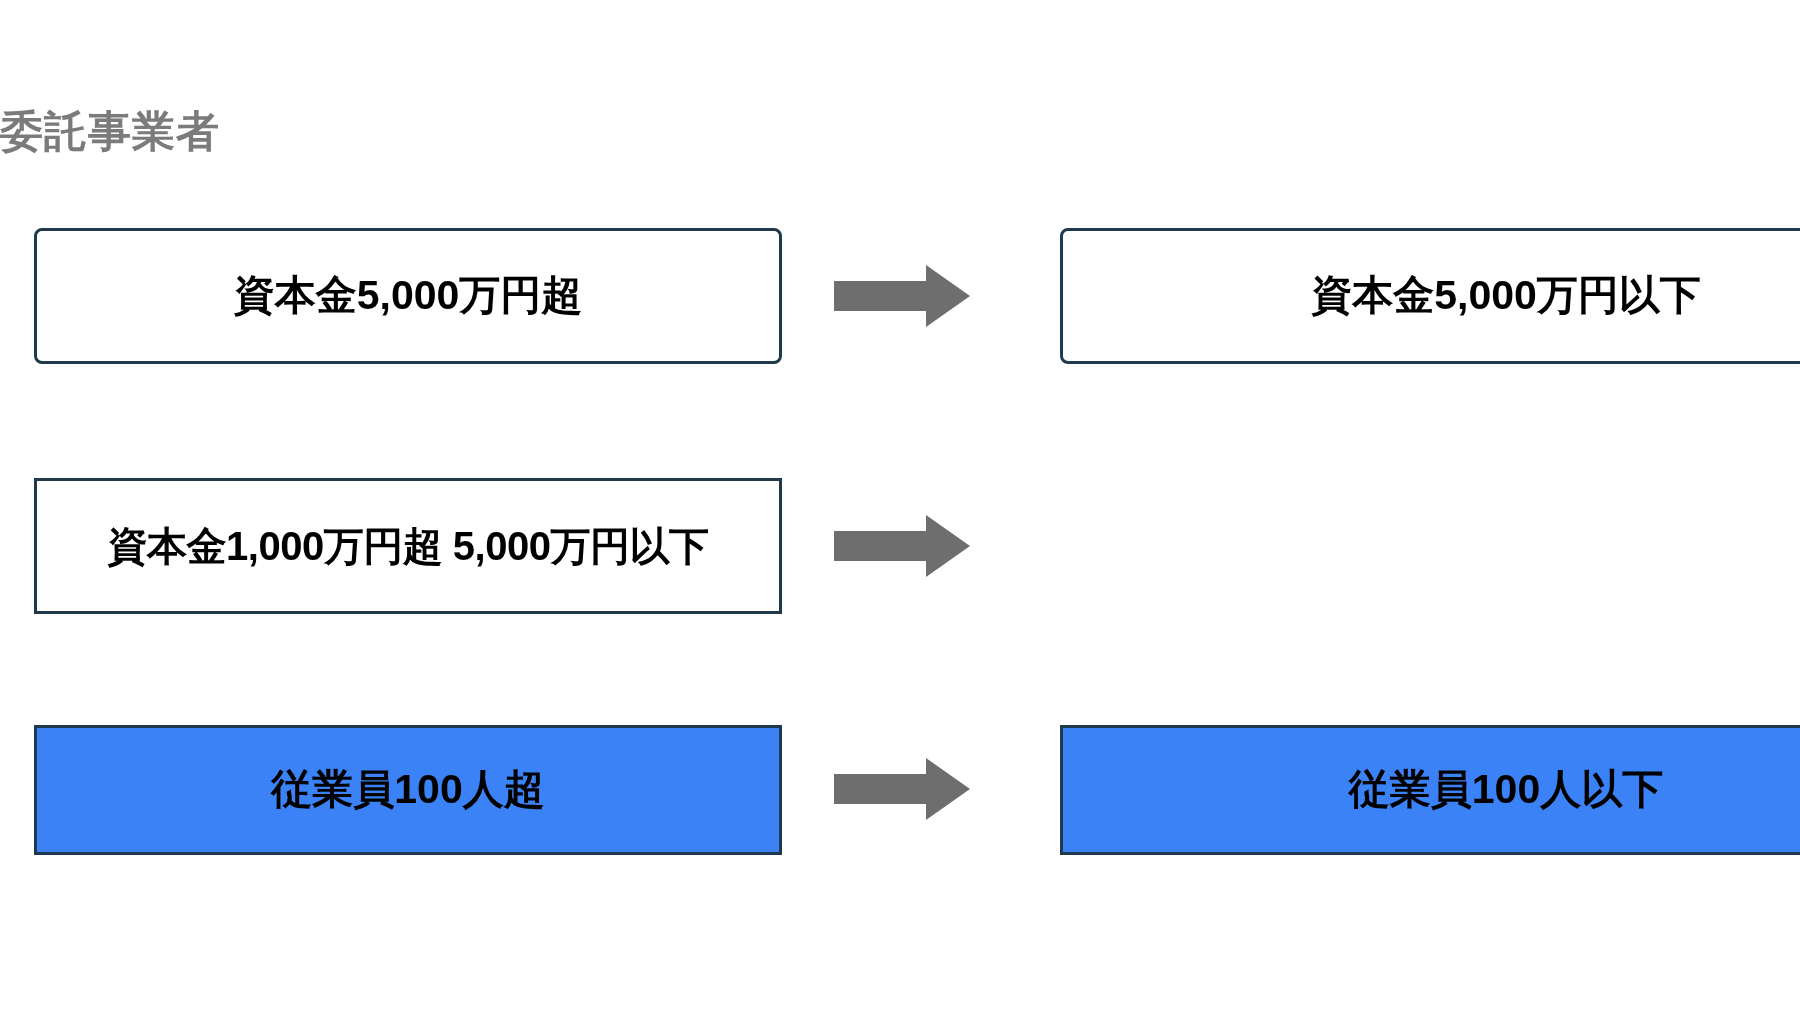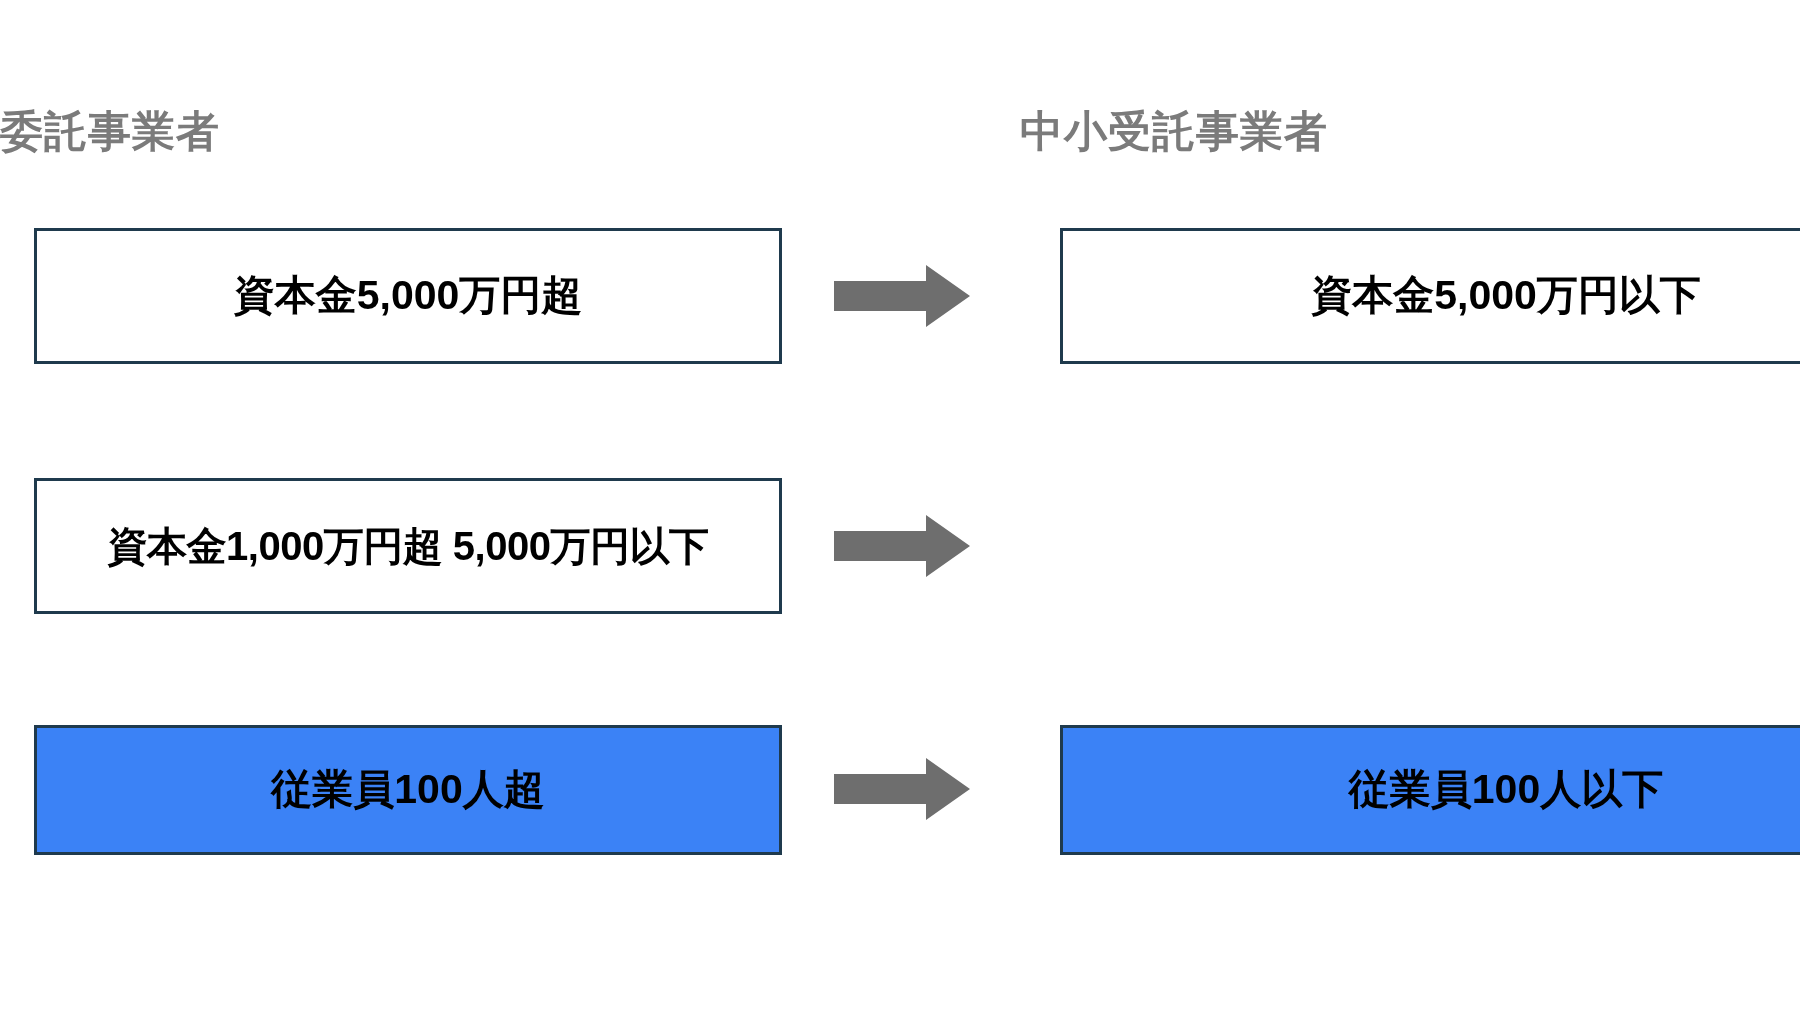--- a/index.html
+++ b/index.html
@@ -58,21 +58,21 @@
   .box-label.tight {
     font-size: 40px;
     letter-spacing: -0.5px;
   }
 
   
   .box.left  { left: 34px;  width: 748px; }
   
   .box.right { left: 1060px; width: 892px; }
 
-  .row1 { top: 228px; height: 136px; }
+  .row1 { top: 228px; height: 136px; border-radius: 8px; }
   .row2 { top: 478px; height: 136px; }
   .row3 { top: 725px; height: 130px; }
 
   
   .arrow {
     position: absolute;
     width: 136px;
     height: 62px;
   }
   .arrow svg { display: block; width: 100%; height: 100%; }
@@ -80,21 +80,20 @@
   .arrow-r2 { left: 834px; top: 515px; }
   .arrow-r3 { left: 834px; top: 758px; }
 </style>
 </head>
 <body>
 
 <div id="canvas">
 
   <div class="col-header left">委託事業者</div>
 
-  <div class="col-header right">中小受託事業者</div>
 
   <div class="box left row1">
     <span class="box-label">資本金5,000万円超</span>
   </div>
 
   <div class="arrow arrow-r1">
     <svg viewBox="0 0 136 62" preserveAspectRatio="none">
       <polygon points="0,16 92,16 92,0 136,31 92,62 92,46 0,46" fill="#6e6e6e"></polygon>
     </svg>
   </div>

